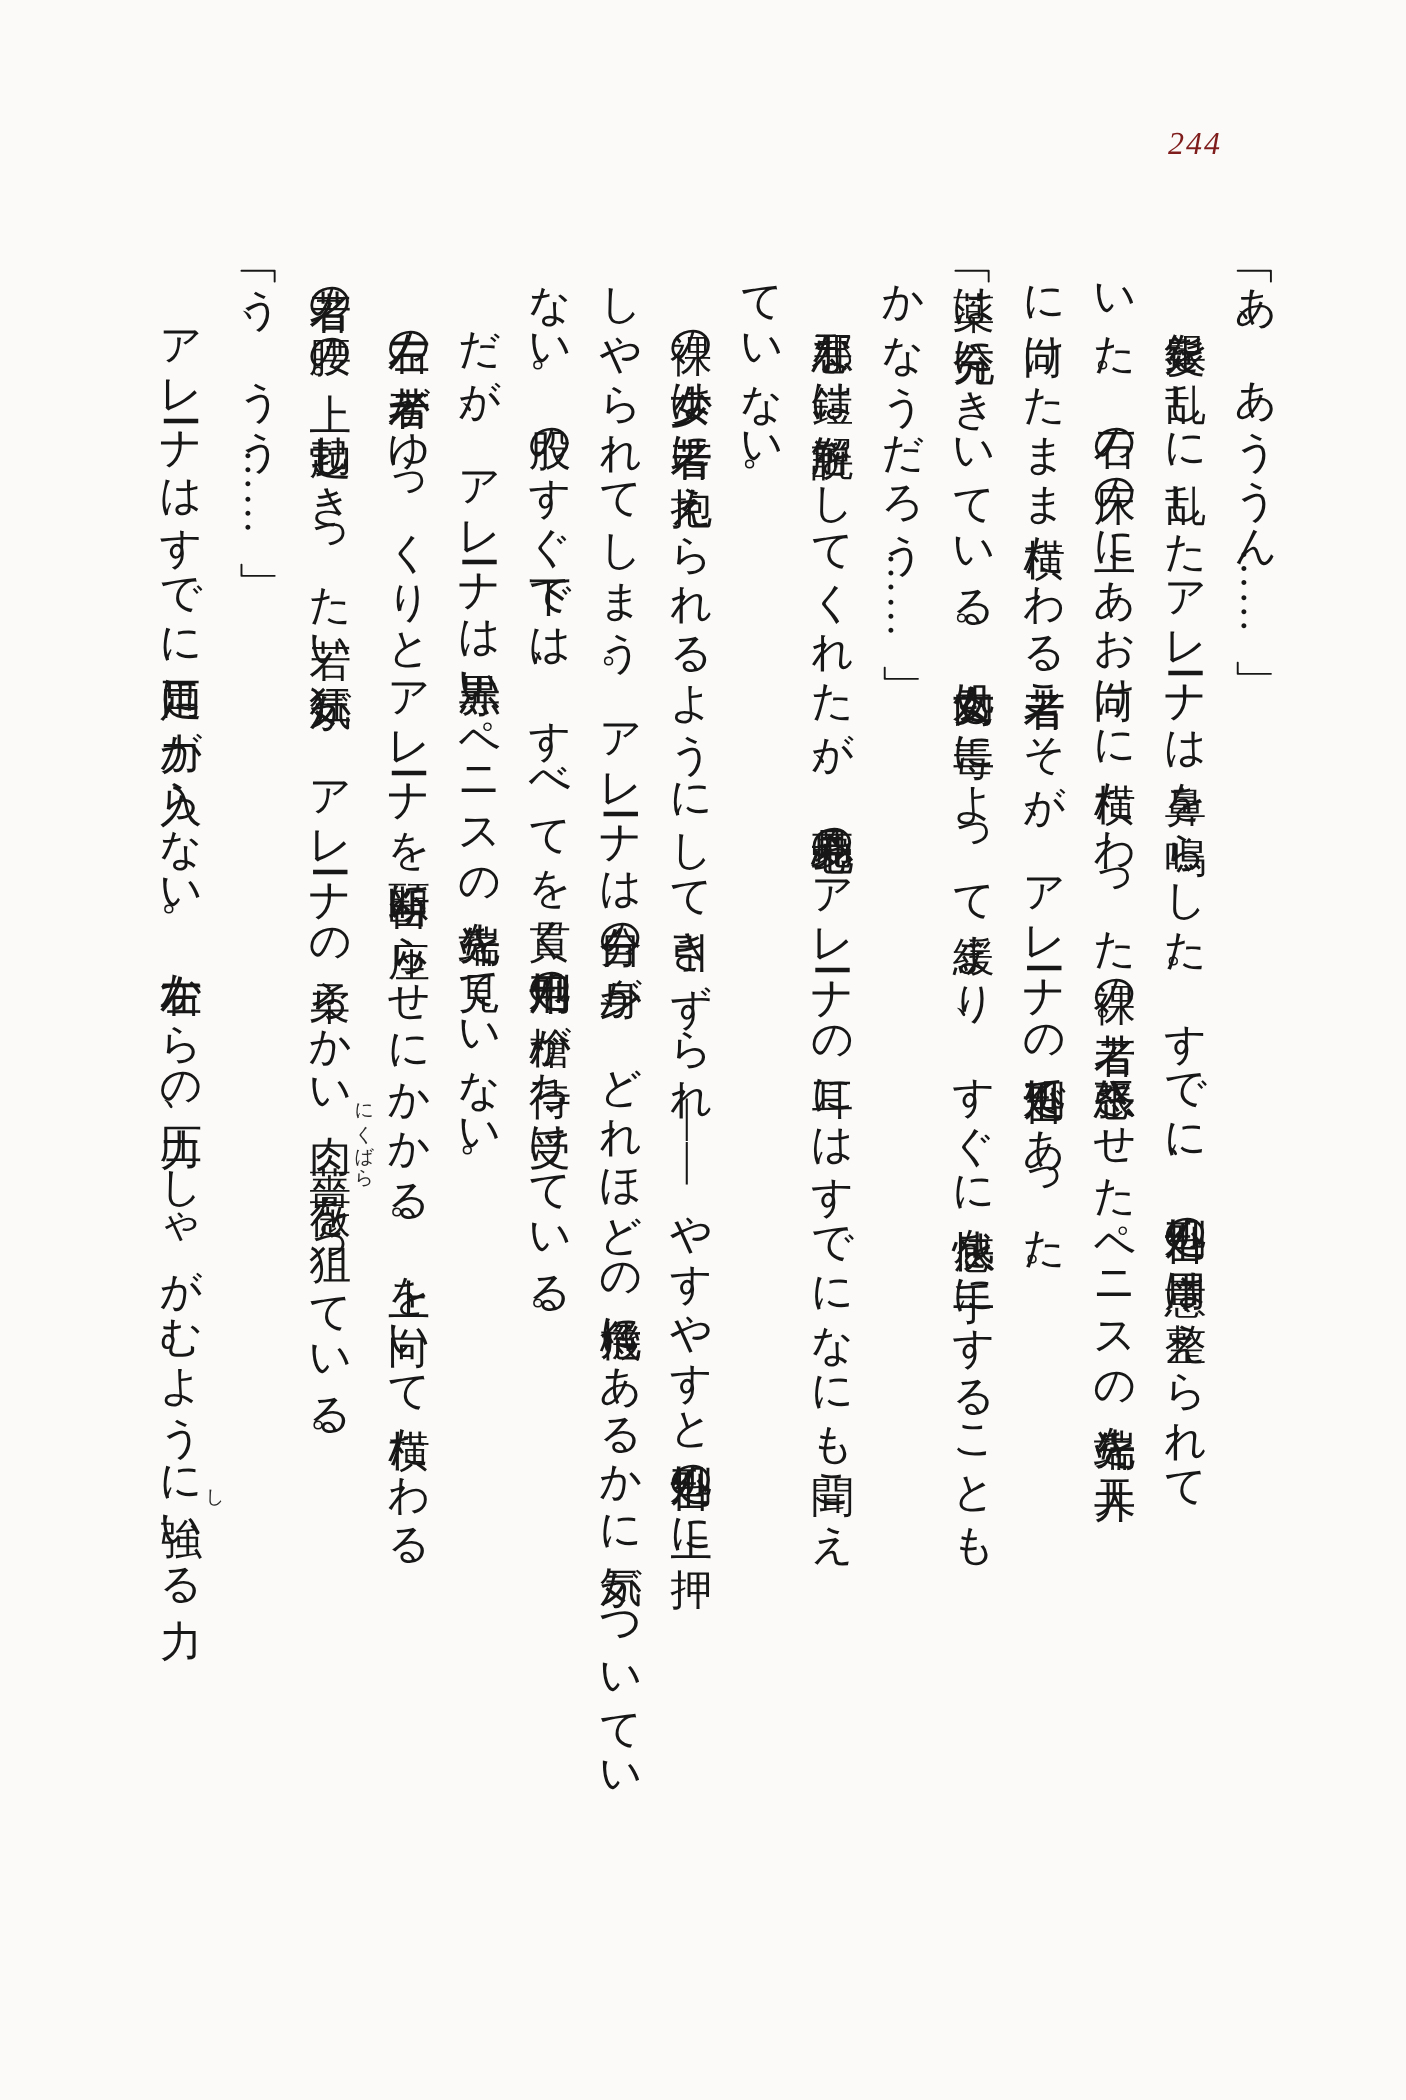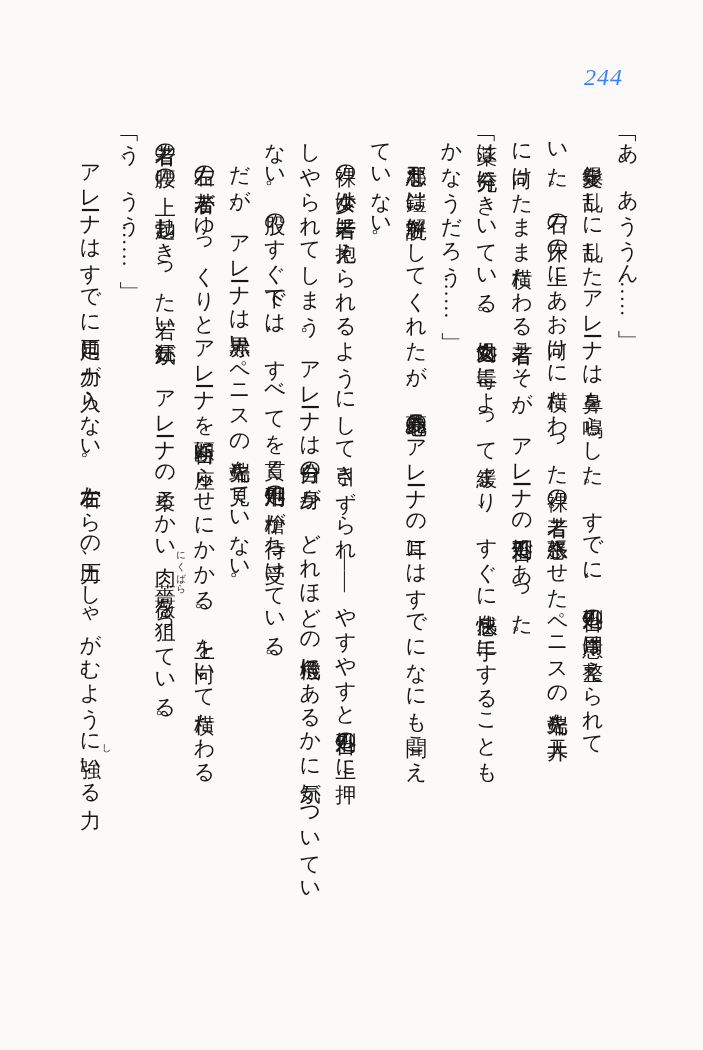--- a/index.html
+++ b/index.html
@@ -16,23 +16,23 @@
   .page {
     position: relative;
     width: 703px;
     height: 1050px;
     background: #fbfaf8;
   }
   .page-number {
     position: absolute;
     top: 64px;
     left: 584px;
-    font-size: 24px;
+    font-size: 16px;
     font-style: italic;
-    color: #3b82f6;
+    color: #7f1d1d;
     letter-spacing: 1px;
   }
   .text-block {
     position: absolute;
     top: 128px;
     right: 58px;
     height: 830px;
     writing-mode: vertical-rl;
     text-orientation: mixed;
     font-size: 21px;

